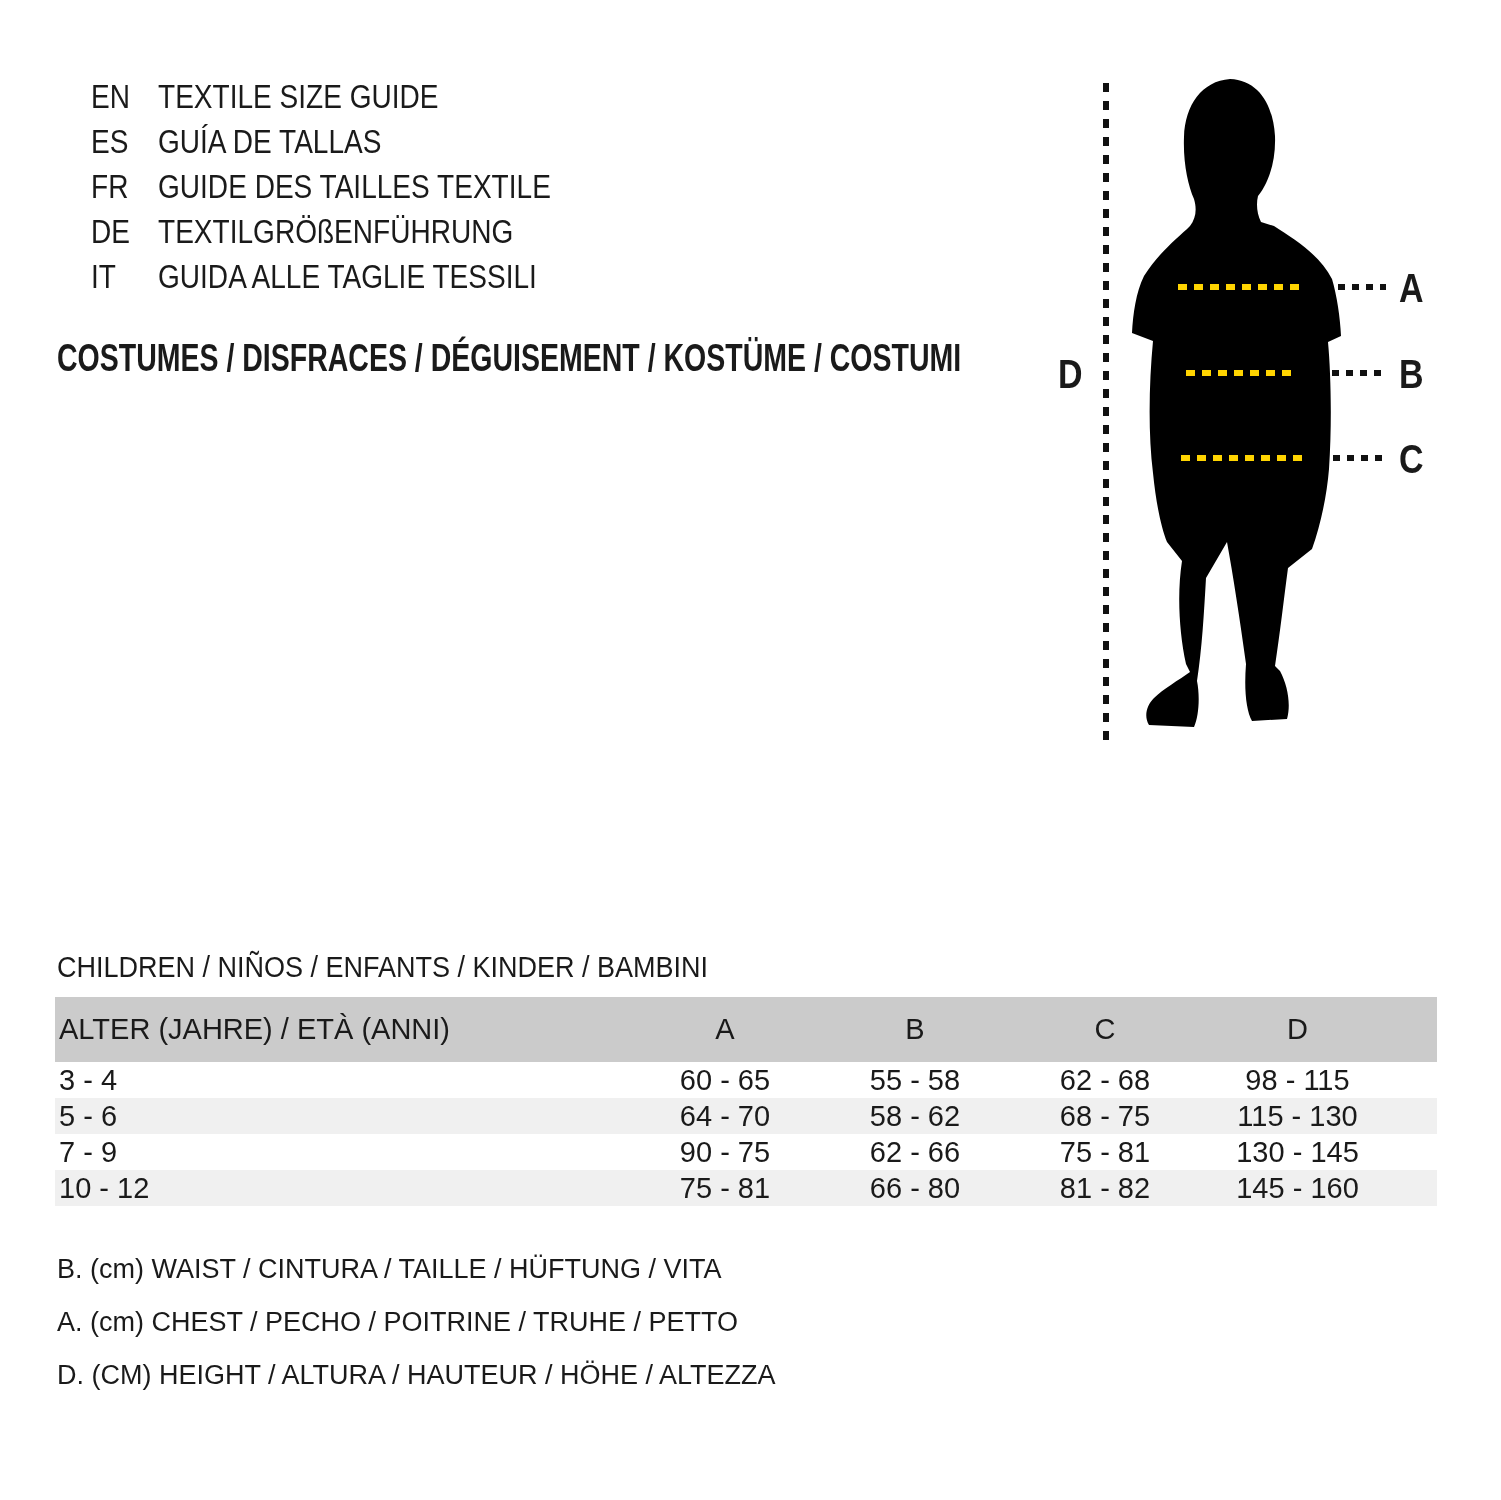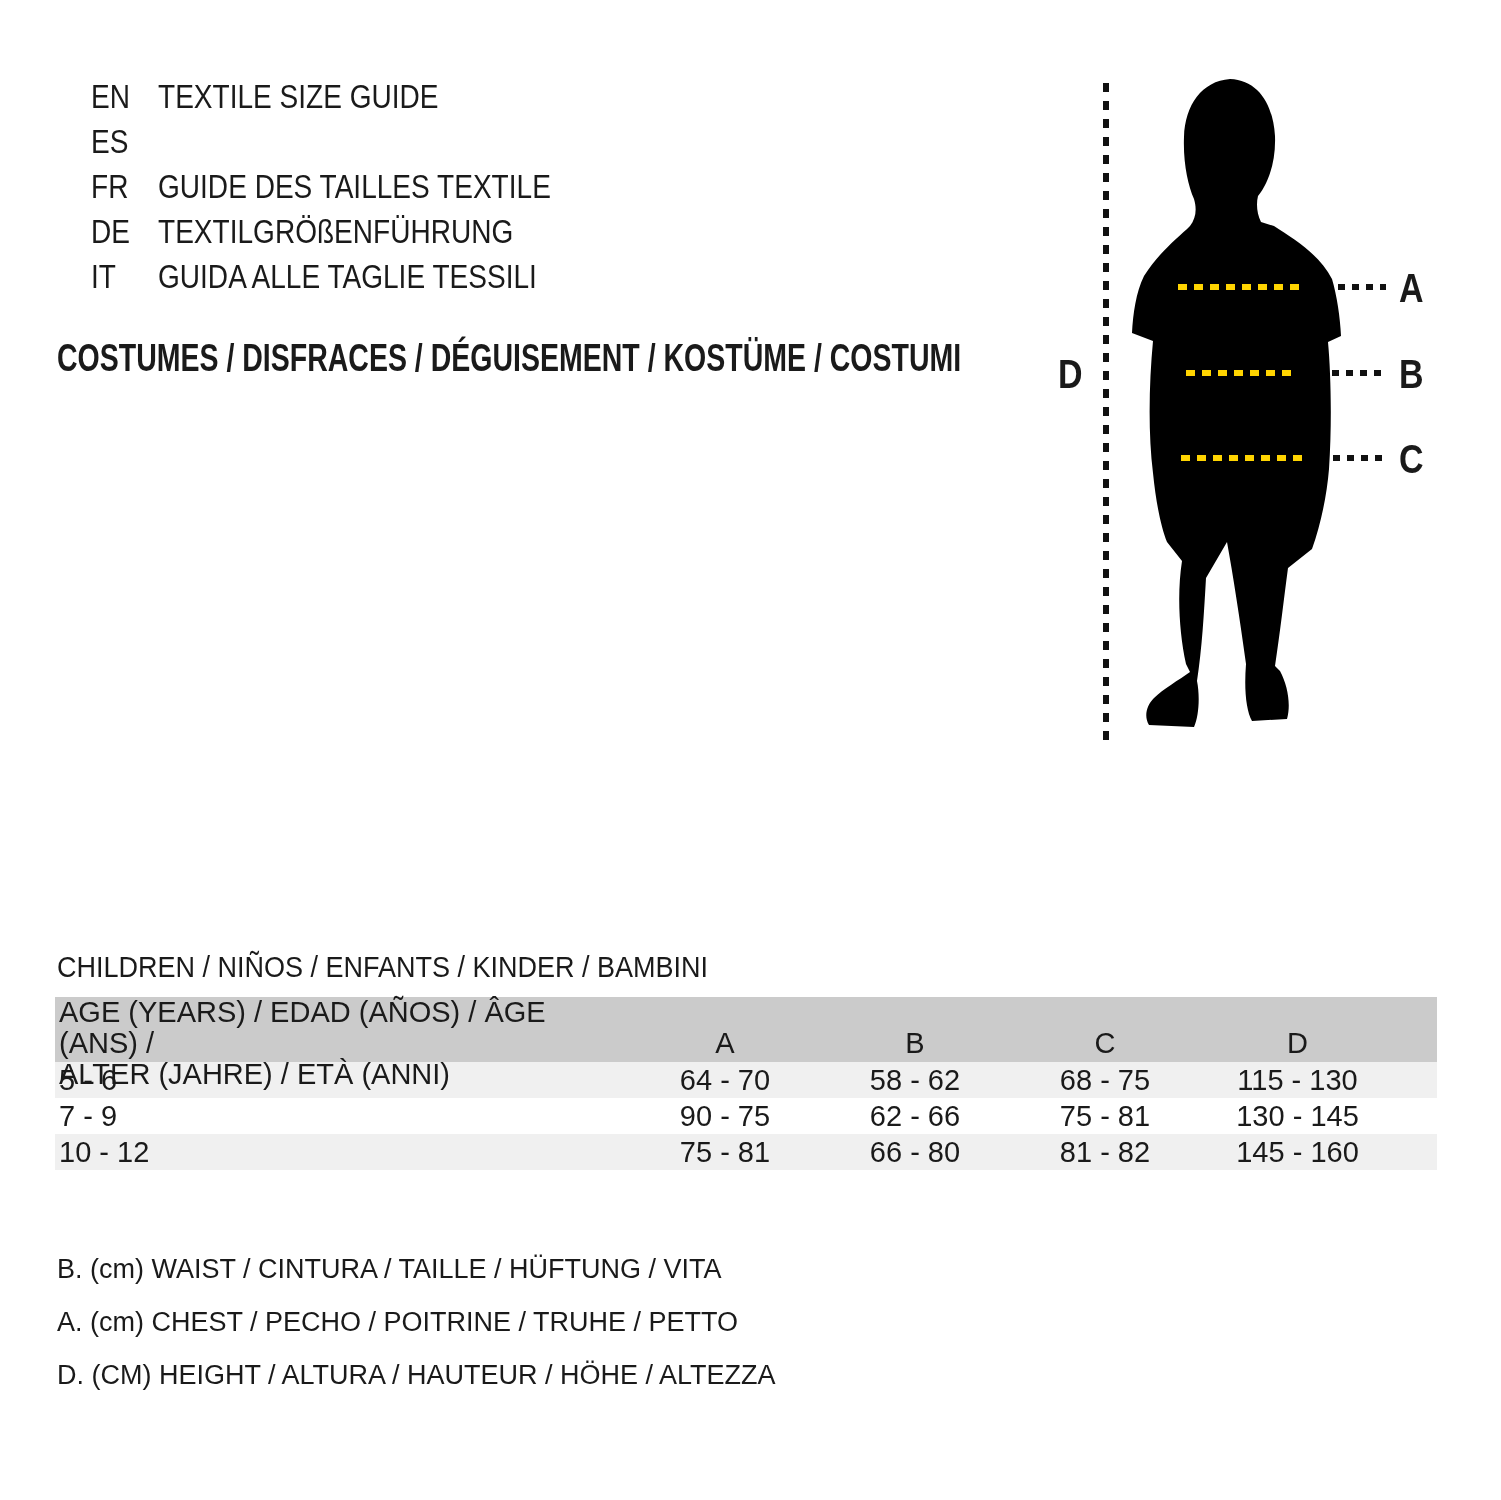--- a/index.html
+++ b/index.html
@@ -50,20 +50,21 @@
 </head>
 <body>
 
 <div class="abs lang-block">
   <div class="lang-row">
     <span class="lang-code"><span class="cond">EN</span></span>
     <span class="lang-label"><span class="cond">TEXTILE SIZE GUIDE</span></span>
   </div>
   <div class="lang-row">
     <span class="lang-code"><span class="cond">ES</span></span>
+    <span class="lang-label"><span class="cond">GUÍA DE TALLAS</span></span>
   </div>
   <div class="lang-row">
     <span class="lang-code"><span class="cond">FR</span></span>
     <span class="lang-label"><span class="cond">GUIDE DES TAILLES TEXTILE</span></span>
   </div>
   <div class="lang-row">
     <span class="lang-code"><span class="cond">DE</span></span>
     <span class="lang-label"><span class="cond">TEXTILGRÖßENFÜHRUNG</span></span>
   </div>
   <div class="lang-row">
@@ -139,29 +140,35 @@
   <span class="cond">D</span>
 </div>
 
 <div class="abs section-title">
   <span class="cond-90">CHILDREN / NIÑOS / ENFANTS / KINDER / BAMBINI</span>
 </div>
 
 <div class="abs size-table">
   <div class="t-grid t-head">
     <div class="age-cell">
-      <div>AGE (YEARS) / EDAD (AÑOS) / ÂGE (ANS) /</div>
       <div>ALTER (JAHRE) / ETÀ (ANNI)</div>
     </div>
     <div class="val-cell">A</div>
     <div class="val-cell">B</div>
     <div class="val-cell">C</div>
     <div class="val-cell col-d">D</div>
   </div>
 
+  <div class="t-grid t-row">
+    <div class="age-cell">3 - 4</div>
+    <div class="val-cell">60 - 65</div>
+    <div class="val-cell">55 - 58</div>
+    <div class="val-cell">62 - 68</div>
+    <div class="val-cell col-d">98 - 115</div>
+  </div>
   <div class="t-grid t-row striped">
     <div class="age-cell">5 - 6</div>
     <div class="val-cell">64 - 70</div>
     <div class="val-cell">58 - 62</div>
     <div class="val-cell">68 - 75</div>
     <div class="val-cell col-d">115 - 130</div>
   </div>
   <div class="t-grid t-row">
     <div class="age-cell">7 - 9</div>
     <div class="val-cell">90 - 75</div>

